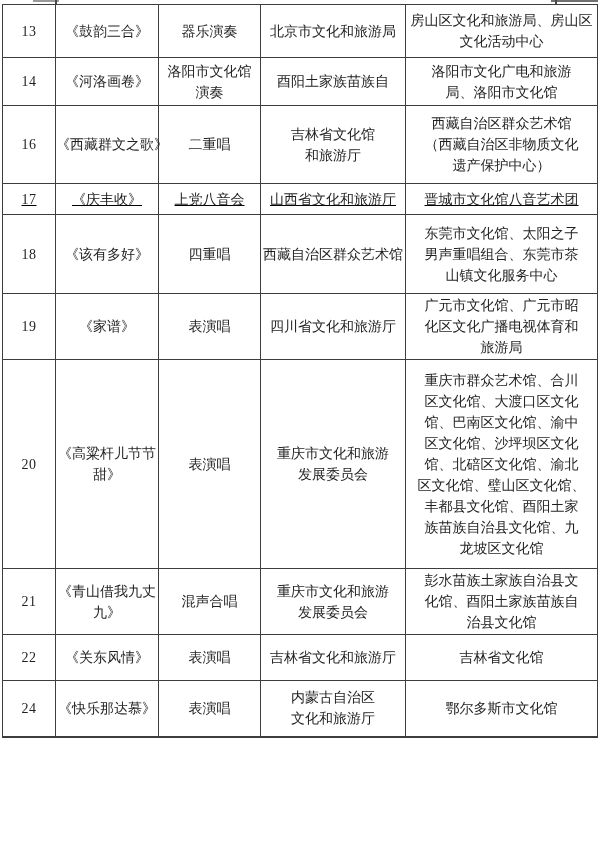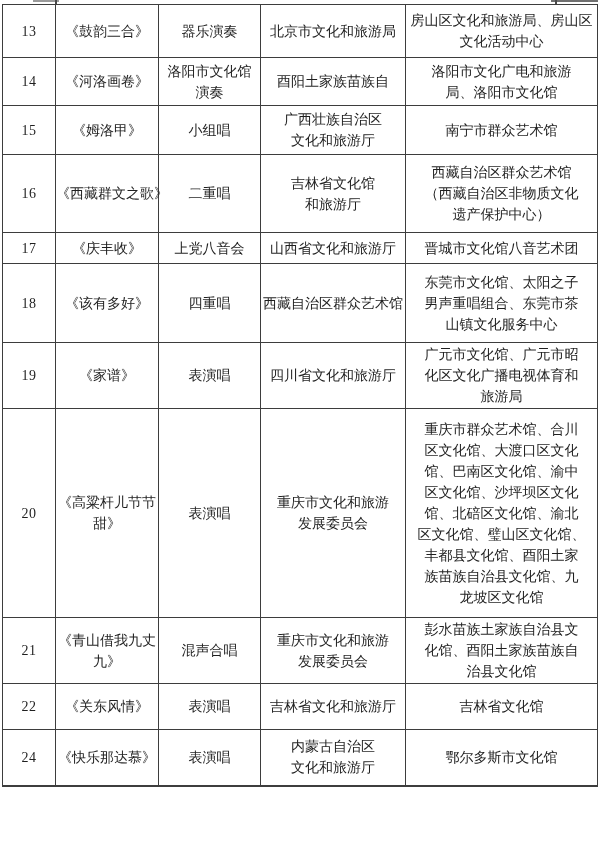--- a/index.html
+++ b/index.html
@@ -78,39 +78,31 @@
       </tr>
       <tr style="height: 48px;">
         <td class="cell-no">14</td>
         <td>《河洛画卷》</td>
         <td>洛阳市文化馆
 演奏</td>
         <td>酉阳土家族苗族自</td>
         <td>洛阳市文化广电和旅游
 局、洛阳市文化馆</td>
       </tr>
-      <tr style="height: 49px;">
-        <td class="cell-no">15</td>
-        <td>《姆洛甲》</td>
-        <td>小组唱</td>
-        <td>广西壮族自治区
-文化和旅游厅</td>
-        <td>南宁市群众艺术馆</td>
-      </tr>
       <tr style="height: 78px;">
         <td class="cell-no">16</td>
         <td>《西藏群文之歌》</td>
         <td>二重唱</td>
         <td>吉林省文化馆
 和旅游厅</td>
         <td>西藏自治区群众艺术馆
 （西藏自治区非物质文化
 遗产保护中心）</td>
       </tr>
-      <tr style="height: 31px;">
+      <tr style="height: 31px; text-decoration: underline;">
         <td class="cell-no">17</td>
         <td>《庆丰收》</td>
         <td>上党八音会</td>
         <td>山西省文化和旅游厅</td>
         <td>晋城市文化馆八音艺术团</td>
       </tr>
       <tr style="height: 79px;">
         <td class="cell-no">18</td>
         <td>《该有多好》</td>
         <td>四重唱</td>

